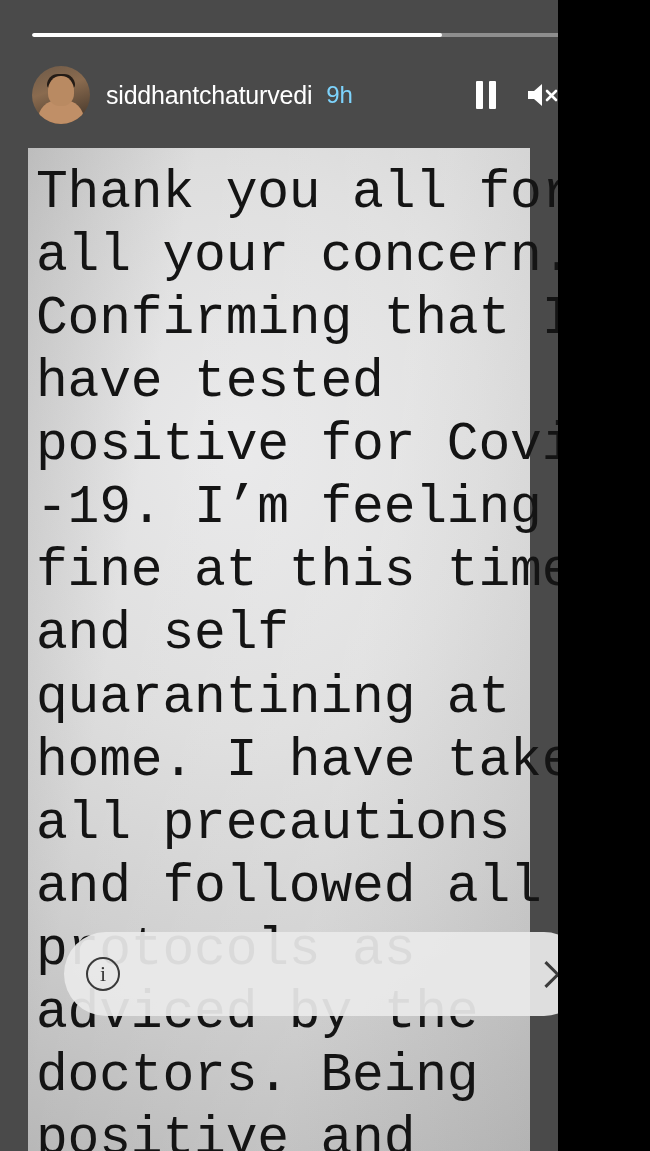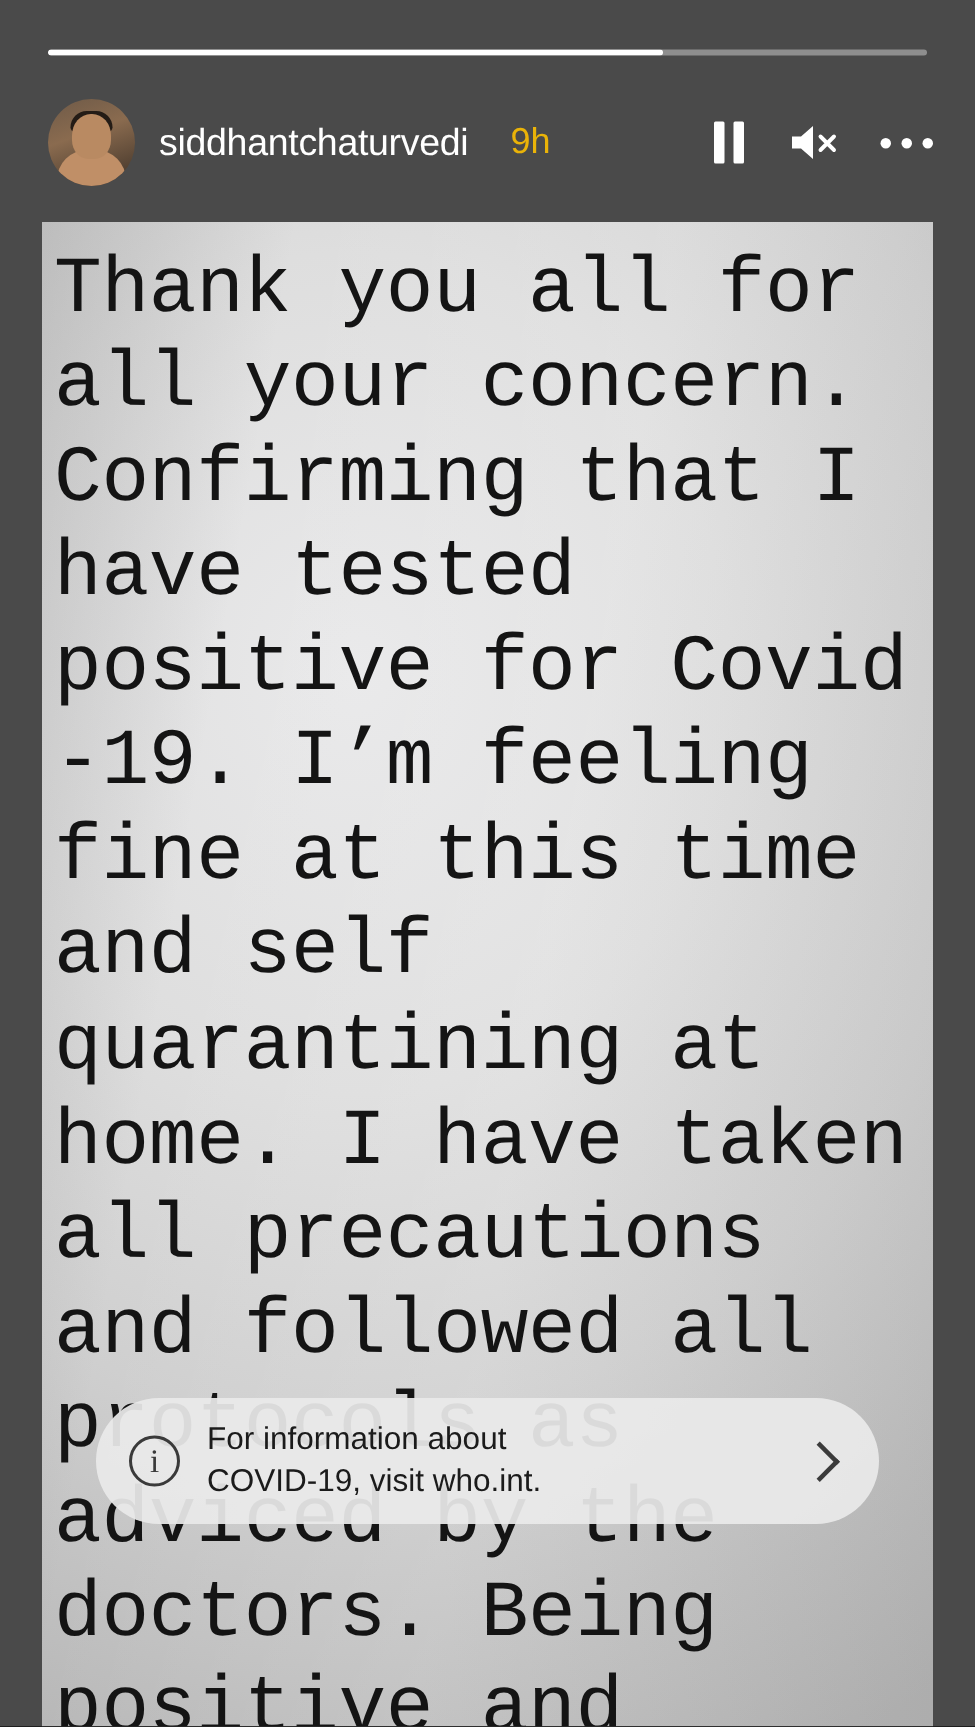--- a/index.html
+++ b/index.html
@@ -8,21 +8,21 @@
     background: #000;
   }
   body {
     width: 650px;
     height: 1151px;
     font-family: "Liberation Sans", sans-serif;
     overflow: hidden;
   }
   .story {
     position: relative;
-    width: 650px;
+    width: 558px;
     height: 1151px;
     background: #3a3a3a;
     overflow: hidden;
   }
   
   .story-media {
     position: absolute;
     left: 28px;
     top: 148px;
     width: 594px;
@@ -131,23 +131,23 @@
     background: #c08f67;
   }
   .username {
     color: #ffffff;
     font-size: 25px;
     margin-left: 16px;
     letter-spacing: -0.2px;
     white-space: nowrap;
   }
   .timestamp {
-    color: #eab308;
+    color: #7dd3fc;
     font-size: 24px;
-    margin-left: 28px;
+    margin-left: 14px;
   }
   .header-actions {
     margin-left: auto;
     display: flex;
     align-items: center;
     gap: 28px;
   }
   .icon-pause {
     width: 22px;
     height: 28px;
@@ -319,19 +319,17 @@
           <span></span>
           <span></span>
       </div>
     </div>
   </div>
 
   <div class="story-text">Thank you all for all your concern. Confirming that I have tested positive for Covid -19. I’m feeling fine at this time and self quarantining at home. I have taken all precautions and followed all protocols as adviced by the doctors. Being positive and tackling this h</div>
 
   <div class="covid-pill">
     <div class="covid-info-icon">i</div>
-    <div class="covid-text">For information about
-COVID-19, visit who.int.</div>
     <div class="covid-chevron"></div>
   </div>
 
 
 </div>
 
 </body></html>

